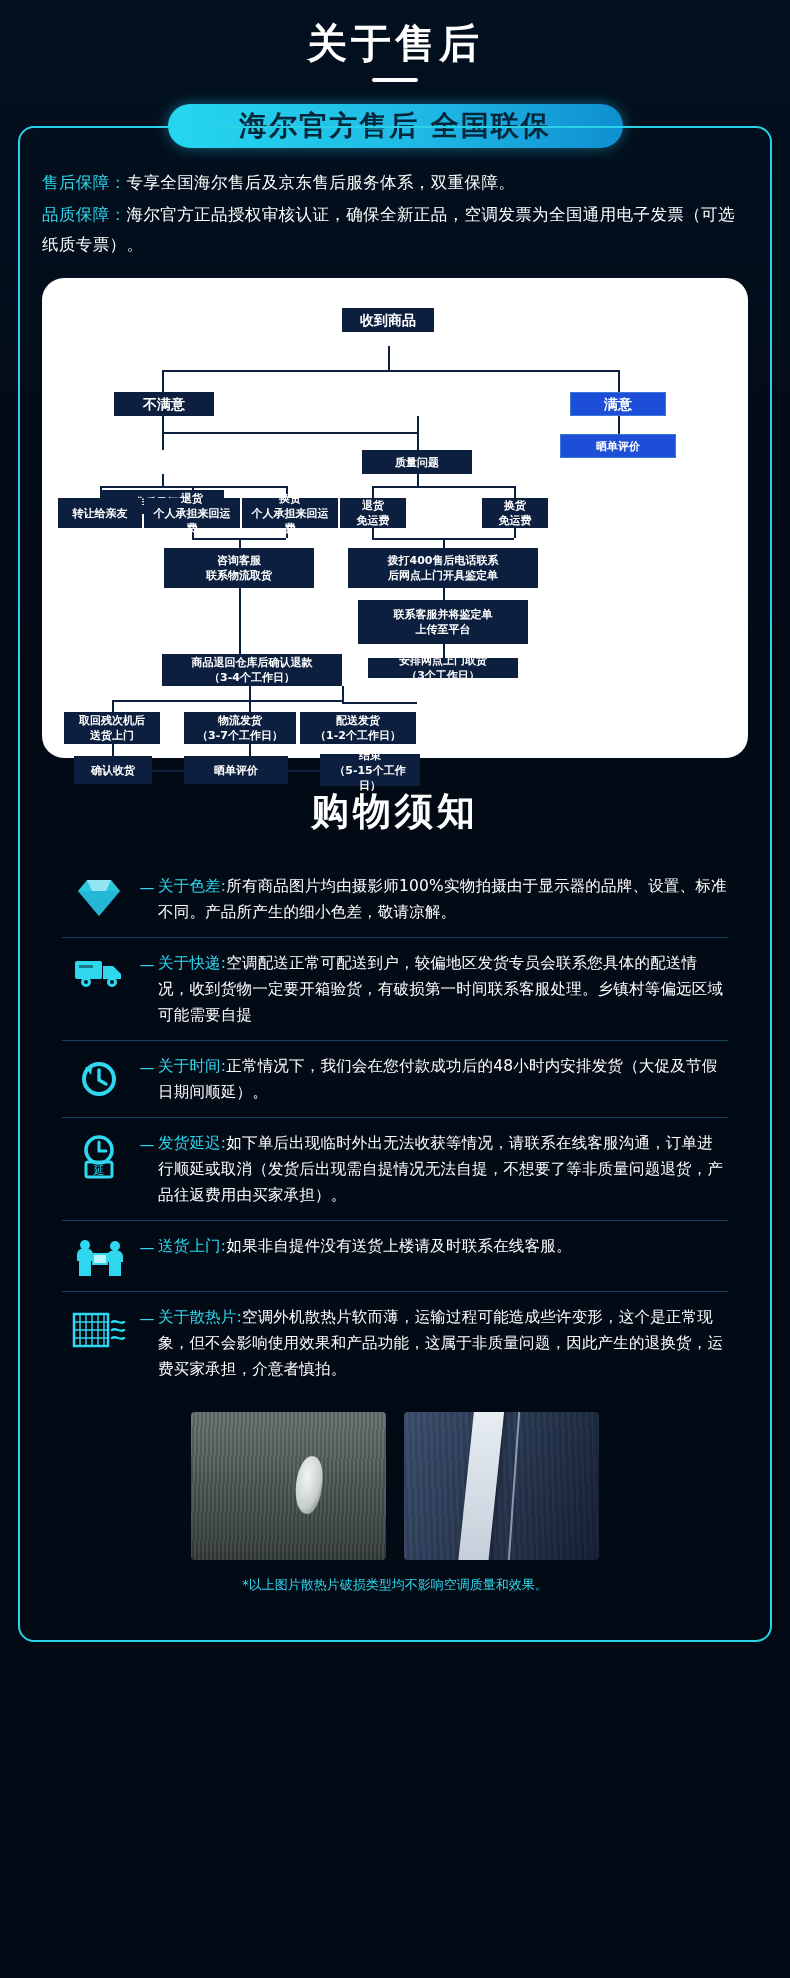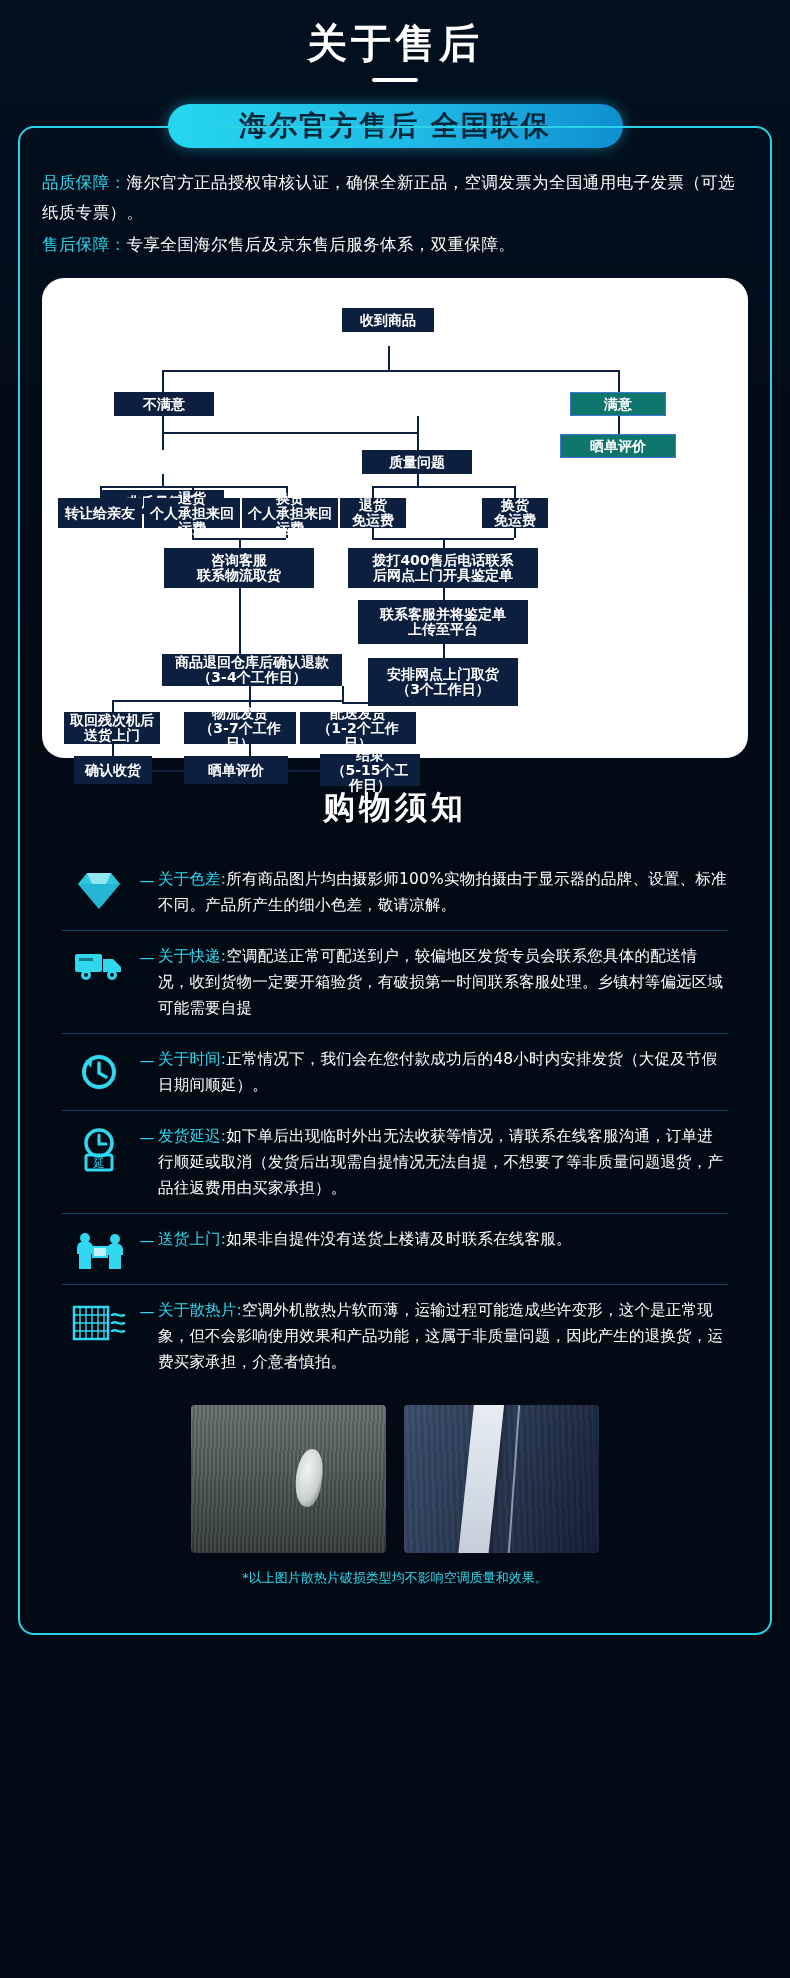--- a/index.html
+++ b/index.html
@@ -66,40 +66,40 @@
     position:relative;
     height:480px;
     box-sizing:border-box;
   }
   .flow{position:relative;width:100%;height:100%;}
   .node{
     position:absolute;
     background:#0c1f3e;
     color:#ffffff;
     border:1px solid #0c1f3e;
-    font-size:14px;
+    font-size:11px;
     line-height:15px;
     text-align:center;
     display:flex;align-items:center;justify-content:center;
     box-sizing:border-box;
     padding:2px 4px;
     white-space:pre-line;
     font-weight:bold;
   }
-  .node.blue{background:#0f766e;border-color:#3c79d6;}
+  .node.blue{background:#1d4ed8;border-color:#3c79d6;}
   .node.big{font-size:14px;}
   .line{position:absolute;background:#0c1f3e;}
   .hline{height:1.5px;}
   .vline{width:1.5px;}
 
   
   .sec2{padding:10px 0 0 0;}
   .title-main2{
     text-align:center;
-    font-size:32px;
+    font-size:38px;
     font-weight:bold;
     letter-spacing:4px;
     color:#ffffff;
     margin-top:18px;
   }
   .notice-list{margin:24px 20px 0 20px;}
   .notice{
     display:flex;
     align-items:flex-start;
     padding:12px 0 12px 0;
@@ -185,24 +185,24 @@
 
     <div class="title-main">关于售后</div>
     <div class="title-underline"></div>
 
     <div class="pill">海尔官方售后  全国联保</div>
 
     <div class="outline-box">
 
       <div class="para">
         <p>
-          <span class="key">品质保障：</span><span>海尔官方正品授权审核认证，确保全新正品，空调发票为全国通用电子发票（可选纸质专票）。</span>
+          <span class="key">售后保障：</span><span>专享全国海尔售后及京东售后服务体系，双重保障。</span>
         </p>
         <p>
-          <span class="key">售后保障：</span><span>专享全国海尔售后及京东售后服务体系，双重保障。</span>
+          <span class="key">品质保障：</span><span>海尔官方正品授权审核认证，确保全新正品，空调发票为全国通用电子发票（可选纸质专票）。</span>
         </p>
       </div>
 
       <div class="flow-card">
         <div class="flow">
 
           <div class="line vline" style="left:336px;top:42px;height:24px;"></div>
           <div class="line hline" style="left:110px;top:66px;width:456px;"></div>
           <div class="line vline" style="left:110px;top:66px;height:22px;"></div>
           <div class="line vline" style="left:566px;top:66px;height:22px;"></div>
@@ -278,21 +278,21 @@
           <div class="node" style="left:112px;top:244px;width:150px;height:40px;">咨询客服
 联系物流取货</div>
           <div class="node" style="left:296px;top:244px;width:190px;height:40px;">拨打400售后电话联系
 后网点上门开具鉴定单</div>
 
           <div class="node" style="left:306px;top:296px;width:170px;height:44px;">联系客服并将鉴定单
 上传至平台</div>
 
           <div class="node" style="left:110px;top:350px;width:180px;height:32px;">商品退回仓库后确认退款
 （3-4个工作日）</div>
-          <div class="node" style="left:316px;top:354px;width:150px;height:48px;">安排网点上门取货
+          <div class="node" style="left:316px;top:354px;width:150px;height:20px;">安排网点上门取货
 （3个工作日）</div>
 
           <div class="node" style="left:12px;top:408px;width:96px;height:32px;">取回残次机后
 送货上门</div>
           <div class="node" style="left:132px;top:408px;width:112px;height:32px;">物流发货
 （3-7个工作日）</div>
           <div class="node" style="left:248px;top:408px;width:116px;height:32px;">配送发货
 （1-2个工作日）</div>
 
           <div class="node" style="left:22px;top:452px;width:78px;height:28px;">确认收货</div>

